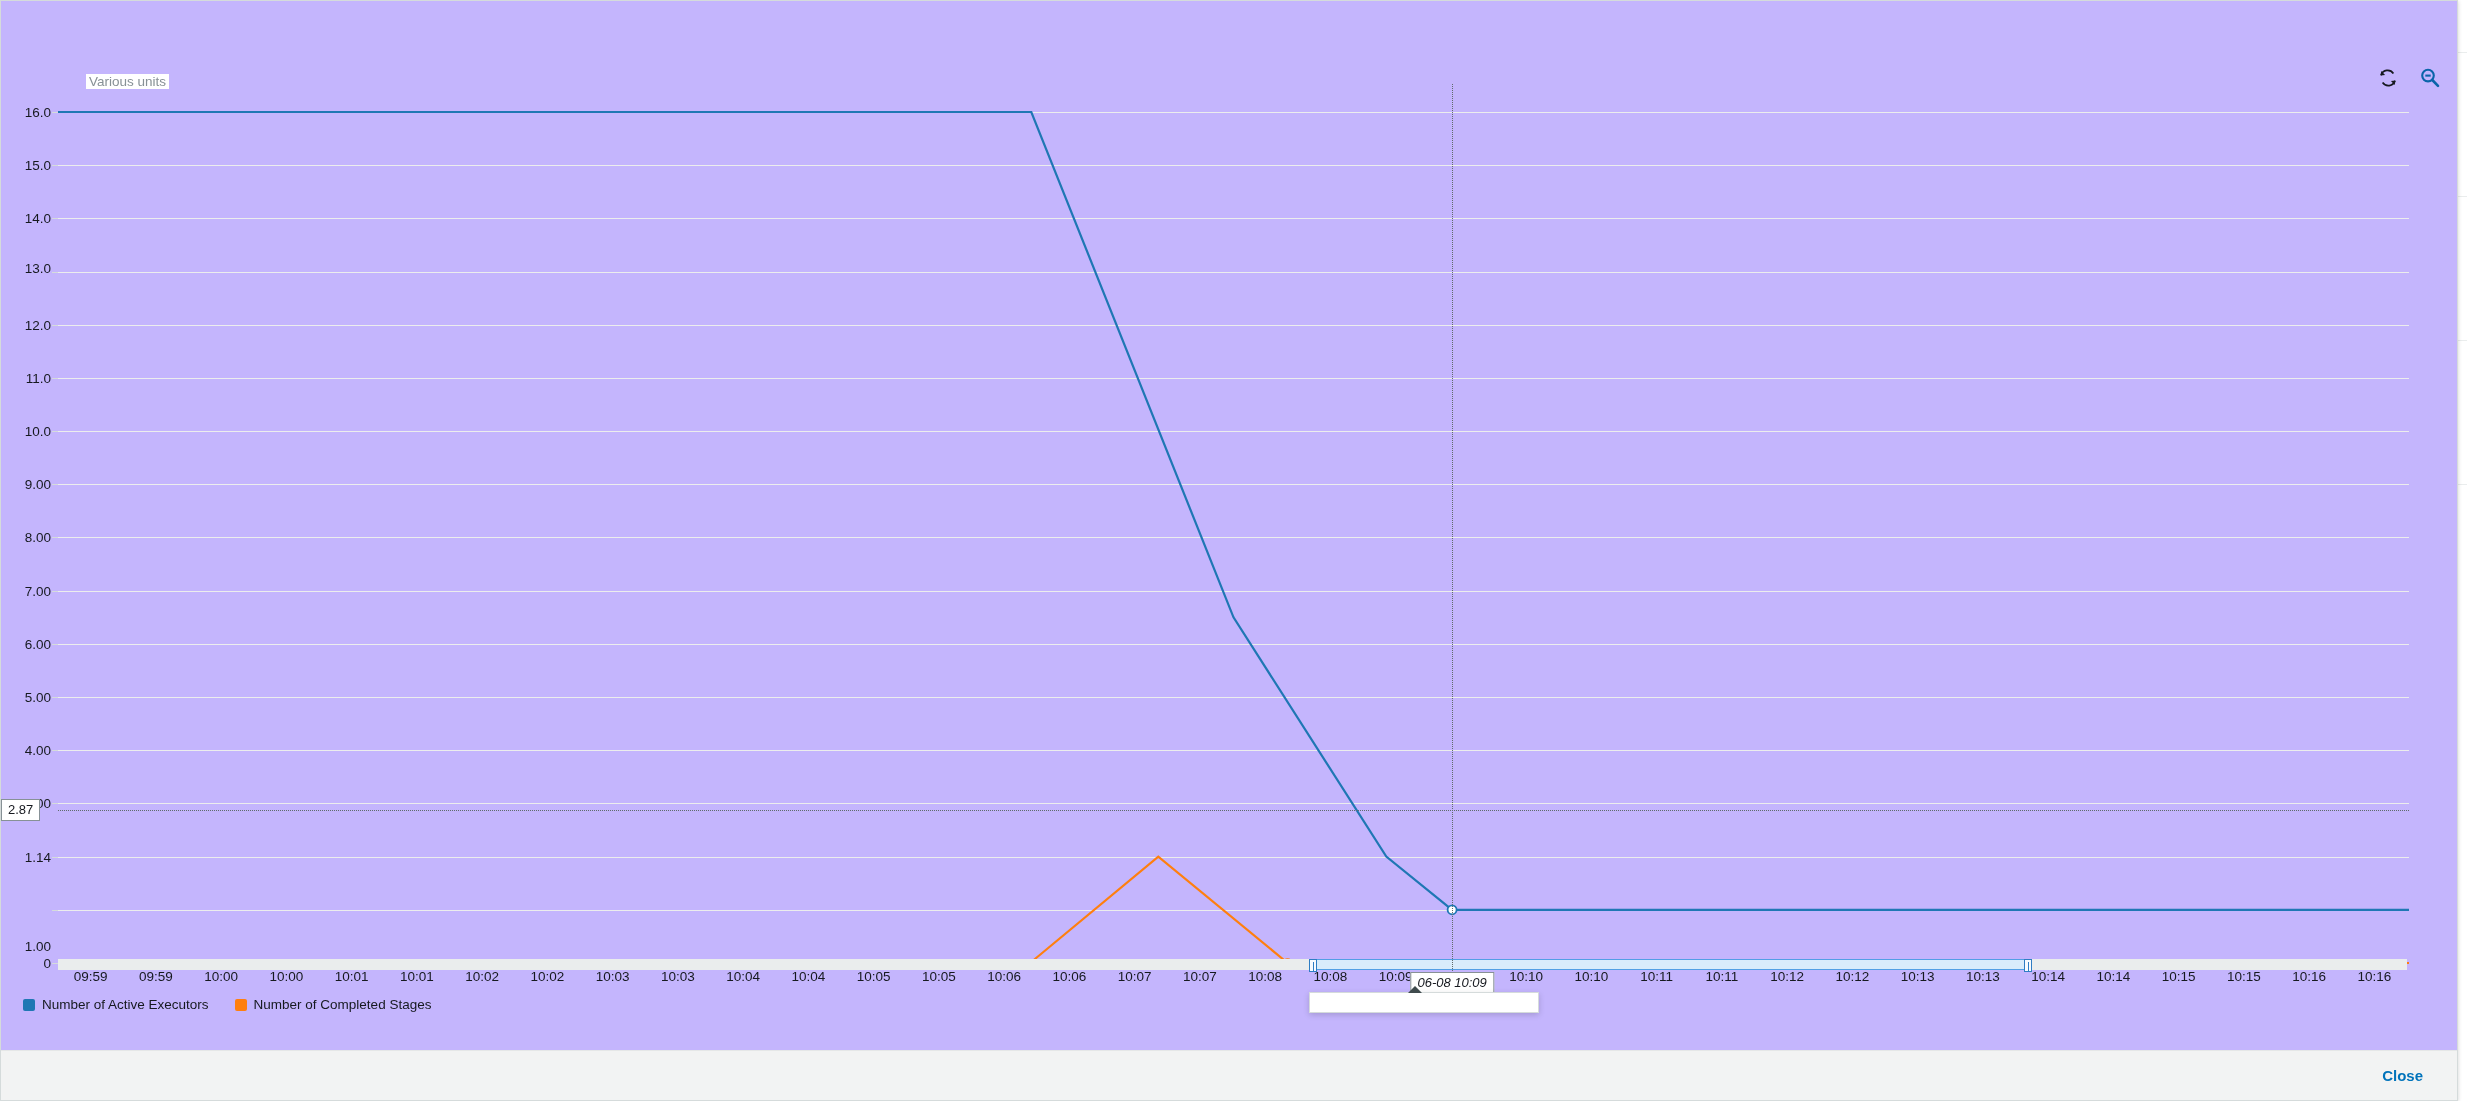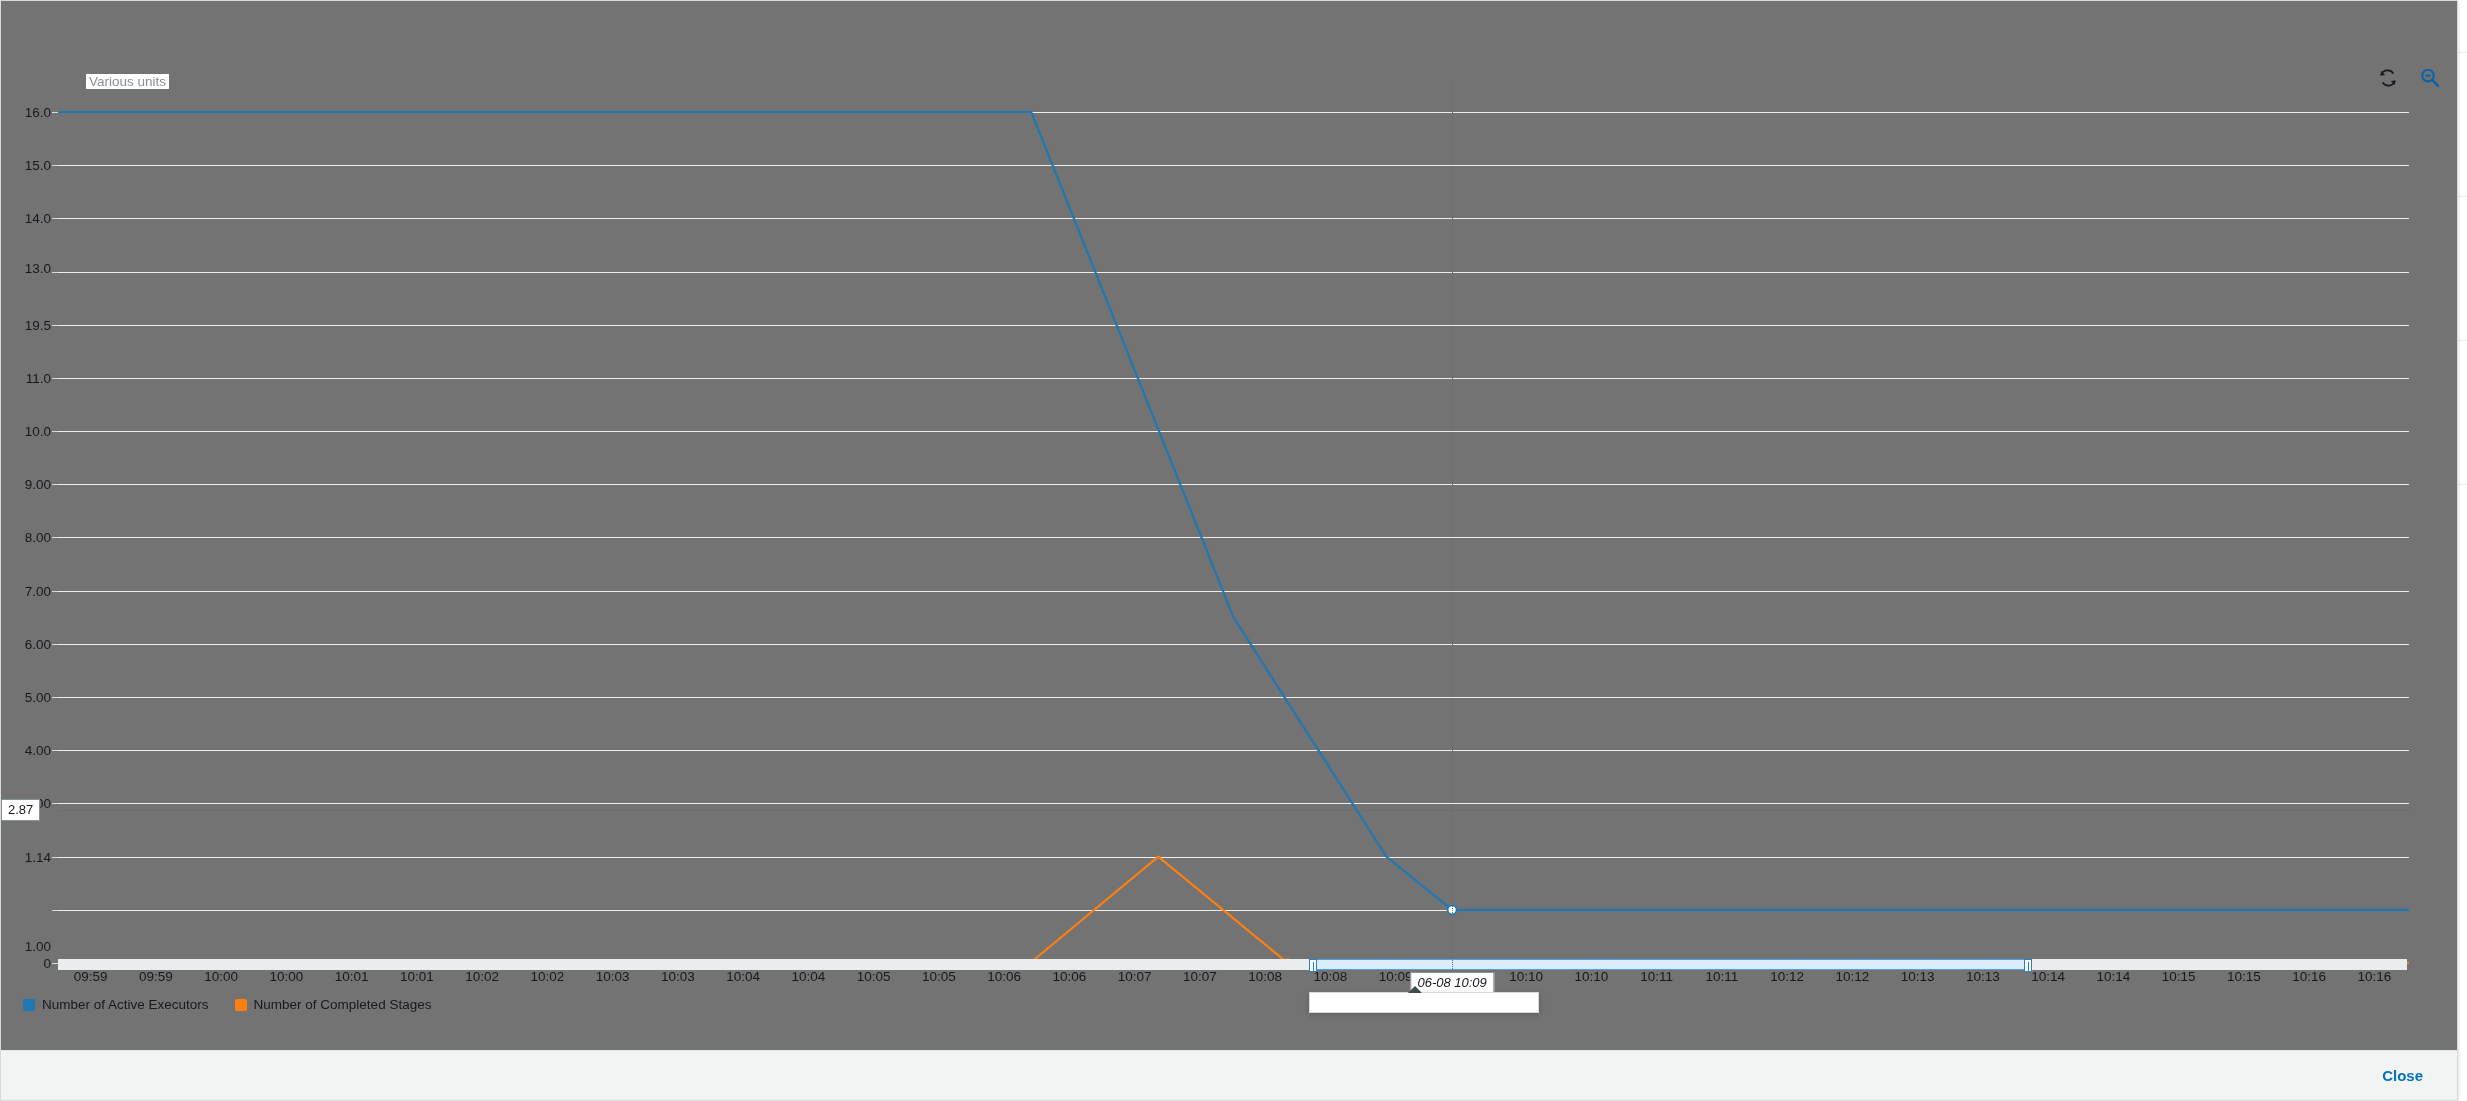--- a/index.html
+++ b/index.html
@@ -50,21 +50,21 @@
     letter-spacing: .1px; white-space: nowrap;
   }
   #modal-close-x {
     position: absolute; right: 18px; top: 13px;
     width: 22px; height: 22px;
     color: #aab7b8; font-size: 17px; line-height: 22px; text-align: center;
     cursor: pointer; user-select: none;
   }
 
   #modal-body {
-    flex: 1 1 auto; position: relative; background: #737373;
+    flex: 1 1 auto; position: relative; background: #c4b5fd;
     overflow: hidden;
   }
 
   
   #chart-tools {
     position: absolute; right: 16px; top: 66px;
     display: flex; gap: 20px; align-items: center; z-index: 40;
   }
   .tool-ico { width: 22px; height: 22px; cursor: pointer; display: block; }
 
@@ -228,21 +228,21 @@
           <div class="ytick-dash" style="top: 69.1472px;"></div>
           <div class="ytick" style="top: 69.1472px;">15.0</div>
           <div class="gridline" style="top: 122.337px;"></div>
           <div class="ytick-dash" style="top: 122.337px;"></div>
           <div class="ytick" style="top: 122.337px;">14.0</div>
           <div class="gridline" style="top: 175.528px;"></div>
           <div class="ytick-dash" style="top: 175.528px;"></div>
           <div class="ytick" style="top: 172px;">13.0</div>
           <div class="gridline" style="top: 228.718px;"></div>
           <div class="ytick-dash" style="top: 228.718px;"></div>
-          <div class="ytick" style="top: 228.718px;">19.5</div>
+          <div class="ytick" style="top: 228.718px;">12.0</div>
           <div class="gridline" style="top: 281.908px;"></div>
           <div class="ytick-dash" style="top: 281.908px;"></div>
           <div class="ytick" style="top: 281.908px;">11.0</div>
           <div class="gridline" style="top: 335.098px;"></div>
           <div class="ytick-dash" style="top: 335.098px;"></div>
           <div class="ytick" style="top: 335.098px;">10.0</div>
           <div class="gridline" style="top: 388.288px;"></div>
           <div class="ytick-dash" style="top: 388.288px;"></div>
           <div class="ytick" style="top: 388.288px;">9.00</div>
           <div class="gridline" style="top: 441.479px;"></div>

